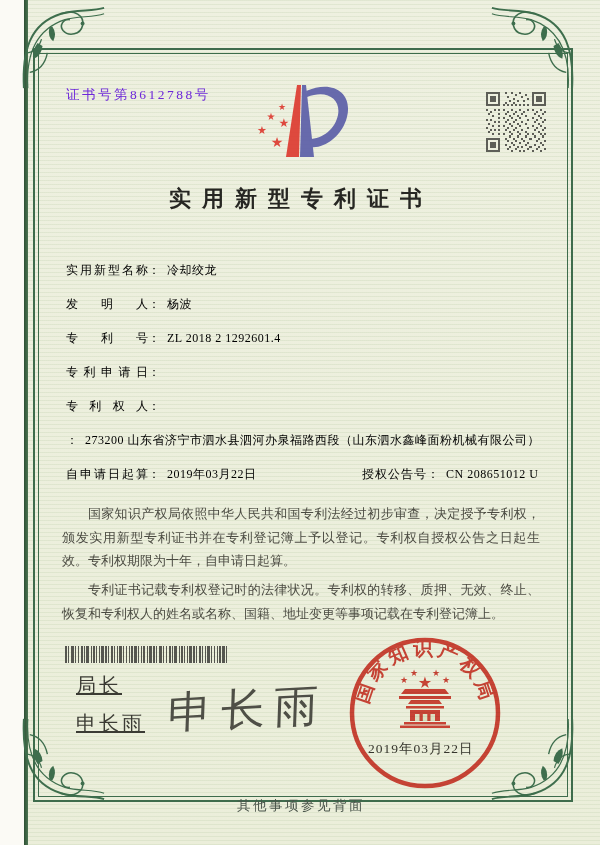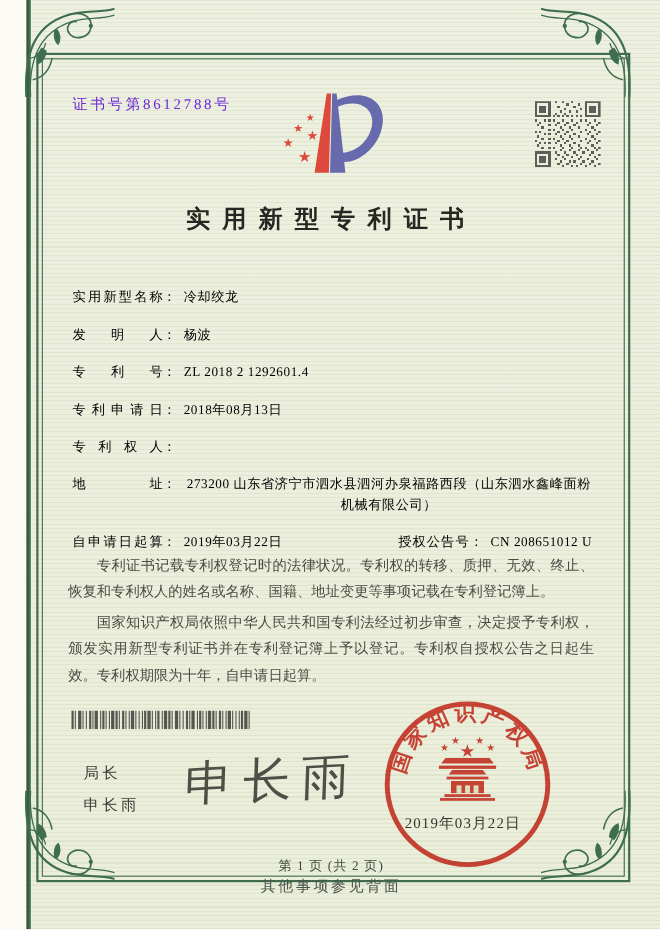--- a/index.html
+++ b/index.html
@@ -47,21 +47,21 @@
   .row.grant .lbl2{flex:none;letter-spacing:1px;margin-left:27px;}
 
   .paras{
     position:absolute;left:62px;top:502px;width:478px;
     font-size:13px;line-height:1.82;text-align:justify;color:#4b4b42;
   }
   .paras p{margin:0 0 5px;text-indent:2em;}
 
   .barcode{position:absolute;left:64px;top:646px;width:166px;height:17px;opacity:.85;}
 
-  .signer{position:absolute;left:76px;top:694px;font-size:14px;letter-spacing:3px;color:#3b3b34;}
+  .signer{position:absolute;left:76px;top:672px;font-size:20px;letter-spacing:3px;color:#3b3b34;text-decoration:underline;}
   .signer div{margin-bottom:11px;}
   .sig{
     position:absolute;left:168px;top:680px;
     font-family:"DejaVu Sans",sans-serif;font-size:44px;color:#3a3a33;
     letter-spacing:9px;opacity:.88;transform:rotate(-3deg) skewX(-5deg);
   }
 
   .seal{position:absolute;left:344px;top:632px;width:162px;height:162px;mix-blend-mode:multiply;opacity:.94;}
   .seal-date{position:absolute;left:368px;top:740px;font-size:13.5px;letter-spacing:1px;color:#35352c;z-index:5;}
 
@@ -190,44 +190,42 @@
         <span class="val">杨波</span>
     </div>
     <div class="row">
       <span class="lbl">专利号</span>
         <span class="colon">：</span>
         <span class="val">ZL 2018 2 1292601.4</span>
     </div>
     <div class="row">
       <span class="lbl">专利申请日</span>
         <span class="colon">：</span>
-        <span class="val">2018年08月13日</span>
     </div>
     <div class="row">
       <span class="lbl">专利权人</span>
         <span class="colon">：</span>
     </div>
     <div class="row addr">
-      <span class="lbl">地址</span>
         <span class="colon">：</span>
         <span class="val">273200 山东省济宁市泗水县泗河办泉福路西段（山东泗水鑫峰面粉机械有限公司）</span>
     </div>
     <div class="row grant">
       <span class="lbl">自申请日起算</span>
         <span class="colon">：</span>
         <span class="val1">2019年03月22日</span>
         <span class="lbl2">授权公告号</span>
         <span class="colon">：</span>
         <span class="val">CN 208651012 U</span>
     </div>
   </div>
 
   <div class="paras">
+    <p>国家知识产权局依照中华人民共和国专利法经过初步审查，决定授予专利权，颁发实用新型专利证书并在专利登记簿上予以登记。专利权自授权公告之日起生效。专利权期限为十年，自申请日起算。</p>
     <p>专利证书记载专利权登记时的法律状况。专利权的转移、质押、无效、终止、恢复和专利权人的姓名或名称、国籍、地址变更等事项记载在专利登记簿上。</p>
-    <p>国家知识产权局依照中华人民共和国专利法经过初步审查，决定授予专利权，颁发实用新型专利证书并在专利登记簿上予以登记。专利权自授权公告之日起生效。专利权期限为十年，自申请日起算。</p>
   </div>
 
   <svg class="barcode" viewBox="0 0 166 17" preserveAspectRatio="none">
     <line x1="1" y1="8.5" x2="165" y2="8.5" stroke="#3c3c38" stroke-width="17" stroke-dasharray="2 1 1 2 3 1 1 2 1 2 2 1 1 1 3 2 1 1 2 1 1 2 1 1 3 1 2 1 1 2 2 1 1 2 1 1 3 1 1 2 1 2 1 1 2 1 3 1 1 2 1 1 2 2 1 1 3 1"></line>
   </svg>
 
   <div class="signer">
     <div>局长</div>
     <div>申长雨</div>
   </div>
@@ -258,15 +256,14 @@
       </g>
       <g fill="#eef0e0">
         <rect x="-10" y="4" width="4.5" height="7"></rect>
         <rect x="-2.2" y="4" width="4.5" height="7"></rect>
         <rect x="5.5" y="4" width="4.5" height="7"></rect>
       </g>
     </g>
   </svg>
   <div class="seal-date">2019年03月22日</div>
 
-  <div class="page-note">第 1 页 (共 2 页)</div>
   <div class="back-note">其他事项参见背面</div>
 </div>
 
 </body></html>

